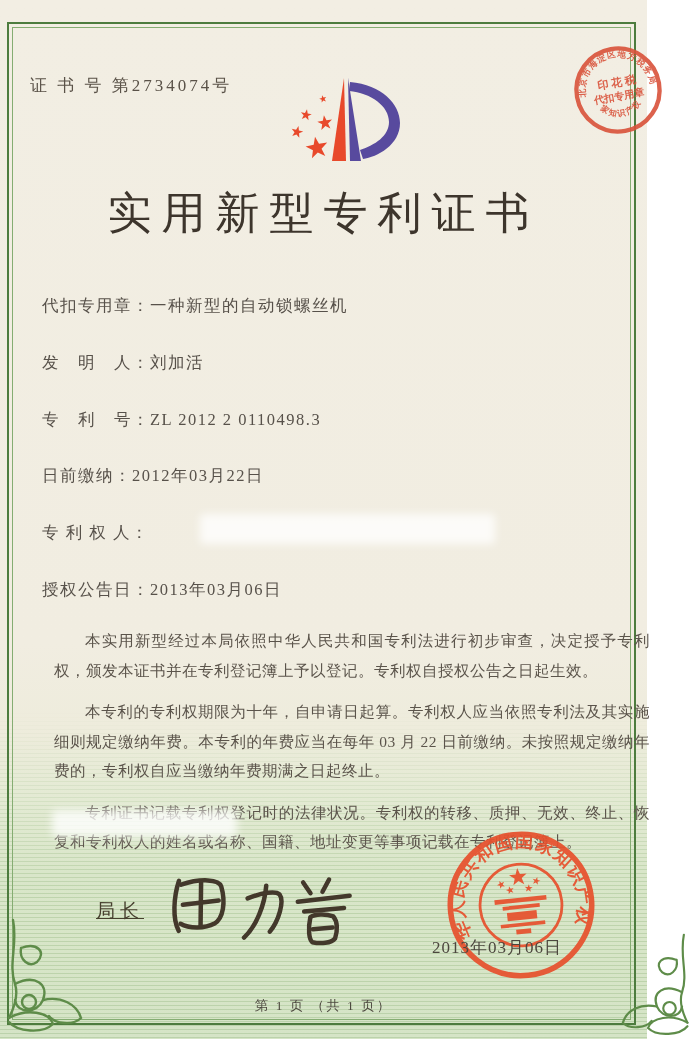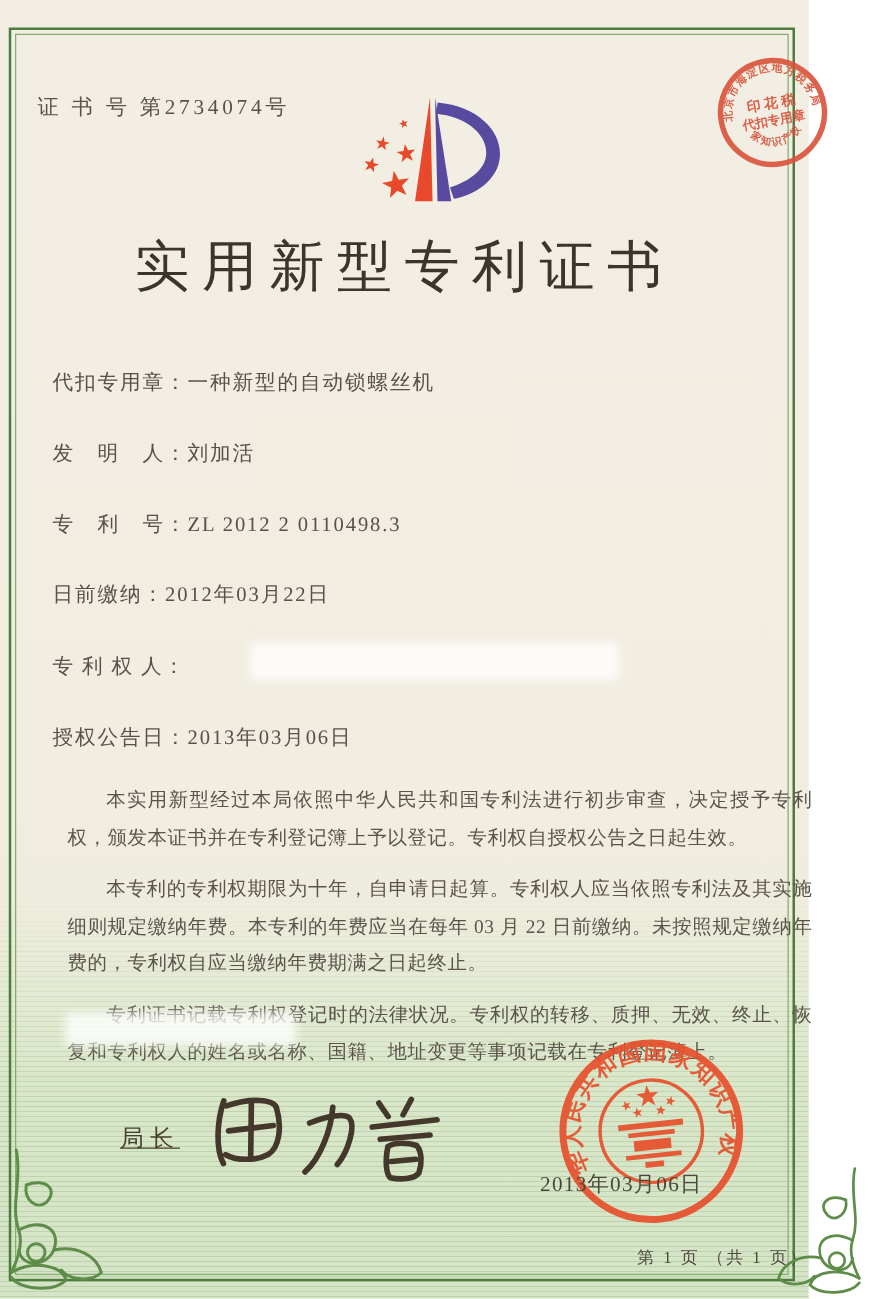--- a/index.html
+++ b/index.html
@@ -37,21 +37,21 @@
   .paras p{margin:12px;font-size:15.5px;line-height:29.5px;color:#5b544b;
     text-indent:2em;text-align:justify;letter-spacing:.5px;}
   .director-row{position:absolute;left:96px;top:898px;font-size:19px;
     color:#47402f;letter-spacing:5px;text-decoration:underline;}
   .signature{position:absolute;left:152px;top:856px;width:215px;height:104px;
     transform:rotate(-2deg);}
   .seal{position:absolute;left:428px;top:812px;width:186px;height:186px;
     transform:rotate(-6deg);opacity:.93;}
   .seal-date{position:absolute;left:432px;top:936px;font-size:17px;color:#4c473e;
     letter-spacing:1px;z-index:5;}
-  .page-indicator{position:absolute;left:0;right:0;top:997px;text-align:right;
+  .page-indicator{position:absolute;left:0;right:0;top:997px;text-align:center;
     font-size:13.5px;color:#4e4a40;letter-spacing:2px;}
   .flourish{position:absolute;}
   .fl-left{left:3px;top:918px;width:100px;height:116px;}
   .fl-right{left:598px;top:933px;width:100px;height:104px;transform:scaleX(-1);}
 </style>
 </head>
 <body>
 
 <div id="page">
 

